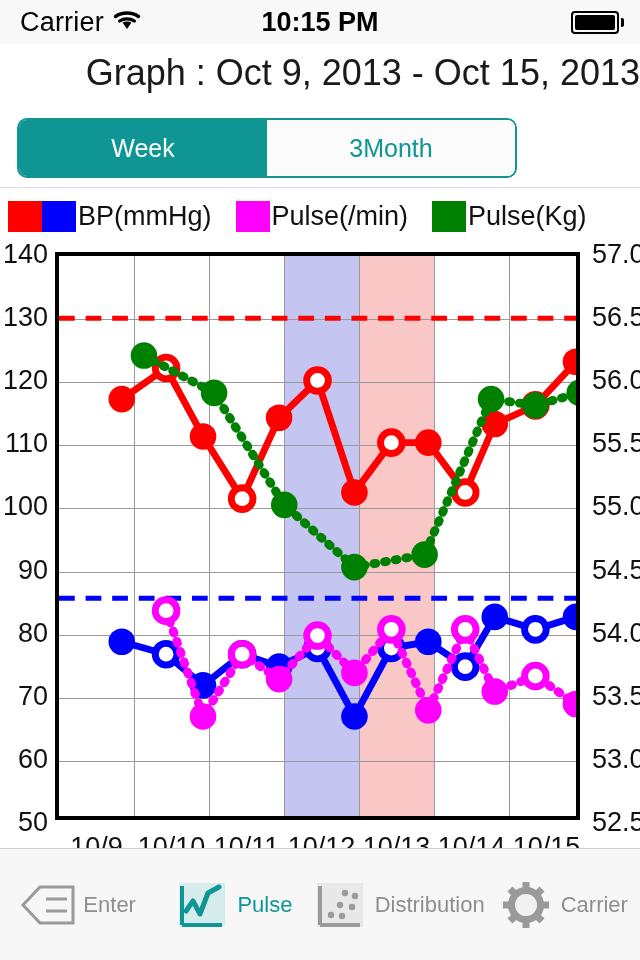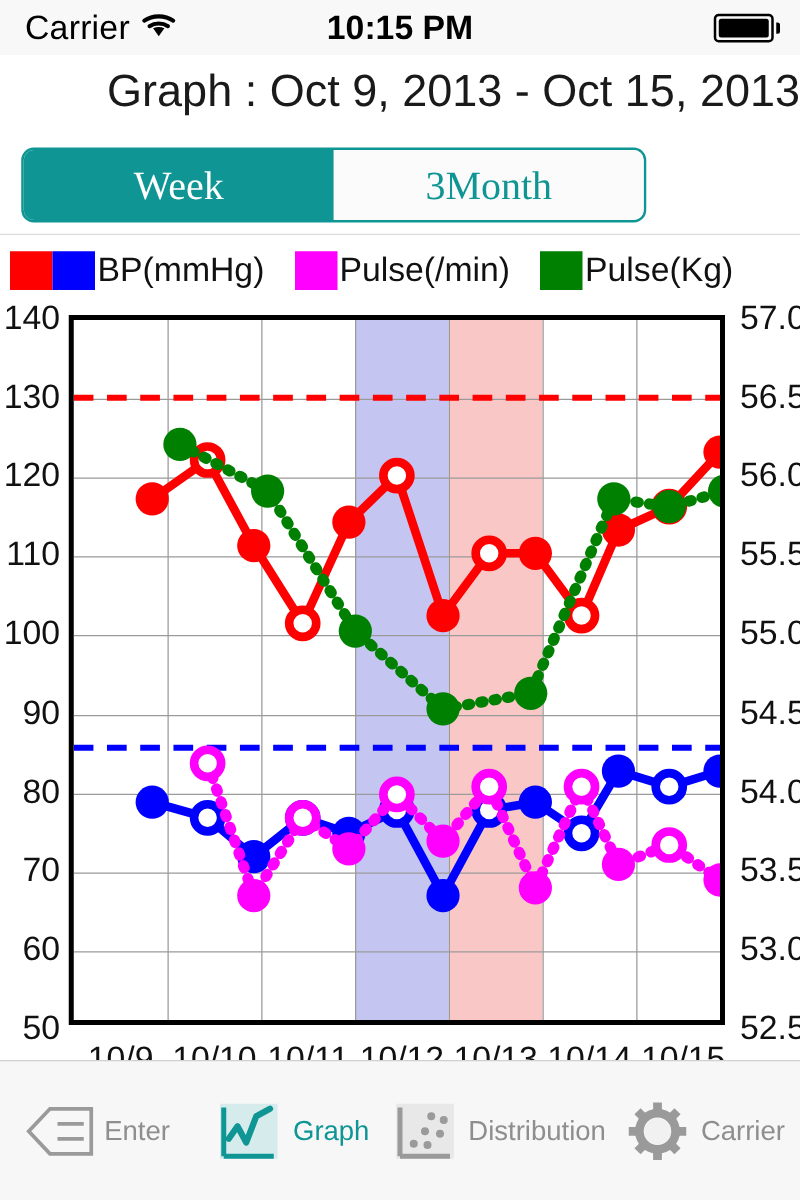--- a/index.html
+++ b/index.html
@@ -39,21 +39,21 @@
     position: absolute; top: 113px; left: 0; width: 640px; height: 70px;
     display: flex; align-items: center;
   }
   .segment {
     margin-left: 17px; width: 500px; height: 60px;
     border: 2px solid #0e9594; border-radius: 10px;
     display: flex; overflow: hidden; background: #fbfbfb;
   }
   .seg-btn {
     flex: 1; display: flex; align-items: center; justify-content: center;
-    font-size: 32px; color: #0e9594; background: #fbfbfb; font-family: Liberation Serif, serif;
+    font-size: 25px; color: #0e9594; background: #fbfbfb;
   }
   .seg-btn.active { background: #0e9594; color: #ffffff; }
   .today-btn {
     margin-left: 10px; font-size: 30px; color: #0e9594;
   }
   .hr-sep { position: absolute; top: 187px; left: 0; width: 640px; height: 1px; background: #dcdcdc; }
 
   
   .legend {
     position: absolute; top: 196px; left: 0; width: 640px; height: 40px;
@@ -276,21 +276,21 @@
     </div>
     <div class="tab active">
       <span class="tab-ico">
         <svg width="50" height="48" viewBox="0 0 50 48">
           <rect x="2" y="2" width="46" height="44" fill="#d6ecec"></rect>
           <polyline points="5,44 5,5" stroke="#0e9594" stroke-width="4" fill="none"></polyline>
           <polyline points="5,44 45,44" stroke="#0e9594" stroke-width="4" fill="none"></polyline>
           <polyline points="9,30 16,20 23,33 31,12 42,6" stroke="#0e9594" stroke-width="5" fill="none" stroke-linejoin="round" stroke-linecap="round"></polyline>
         </svg>
       </span>
-      <span class="tab-lbl">Graph</span>
+      <span class="tab-lbl">Pulse</span>
     </div>
     <div class="tab">
       <span class="tab-ico">
         <svg width="50" height="48" viewBox="0 0 50 48">
           <rect x="2" y="2" width="46" height="44" fill="#e8e8e8"></rect>
           <polyline points="5,44 5,5" stroke="#9a9a9a" stroke-width="4" fill="none"></polyline>
           <polyline points="5,44 45,44" stroke="#9a9a9a" stroke-width="4" fill="none"></polyline>
           <circle cx="30" cy="12" r="3.2" fill="#9a9a9a"></circle>
           <circle cx="40" cy="15" r="3.2" fill="#9a9a9a"></circle>
           <circle cx="25" cy="24" r="3.2" fill="#9a9a9a"></circle>

